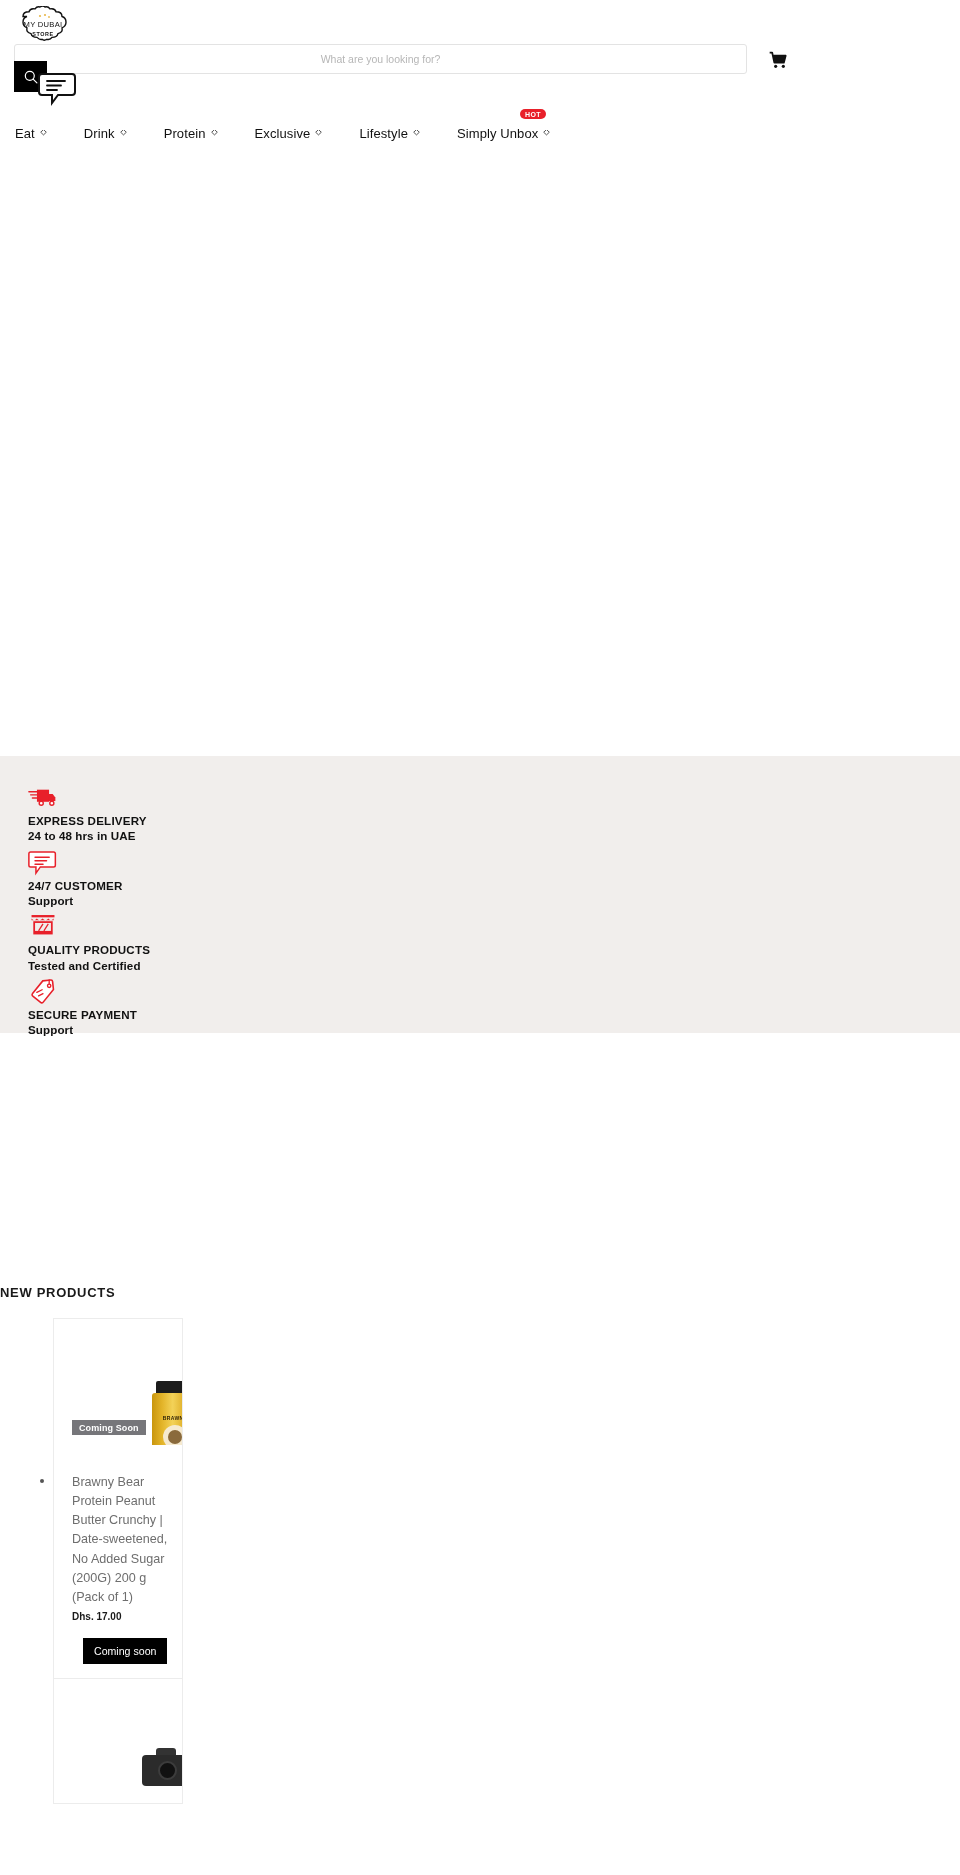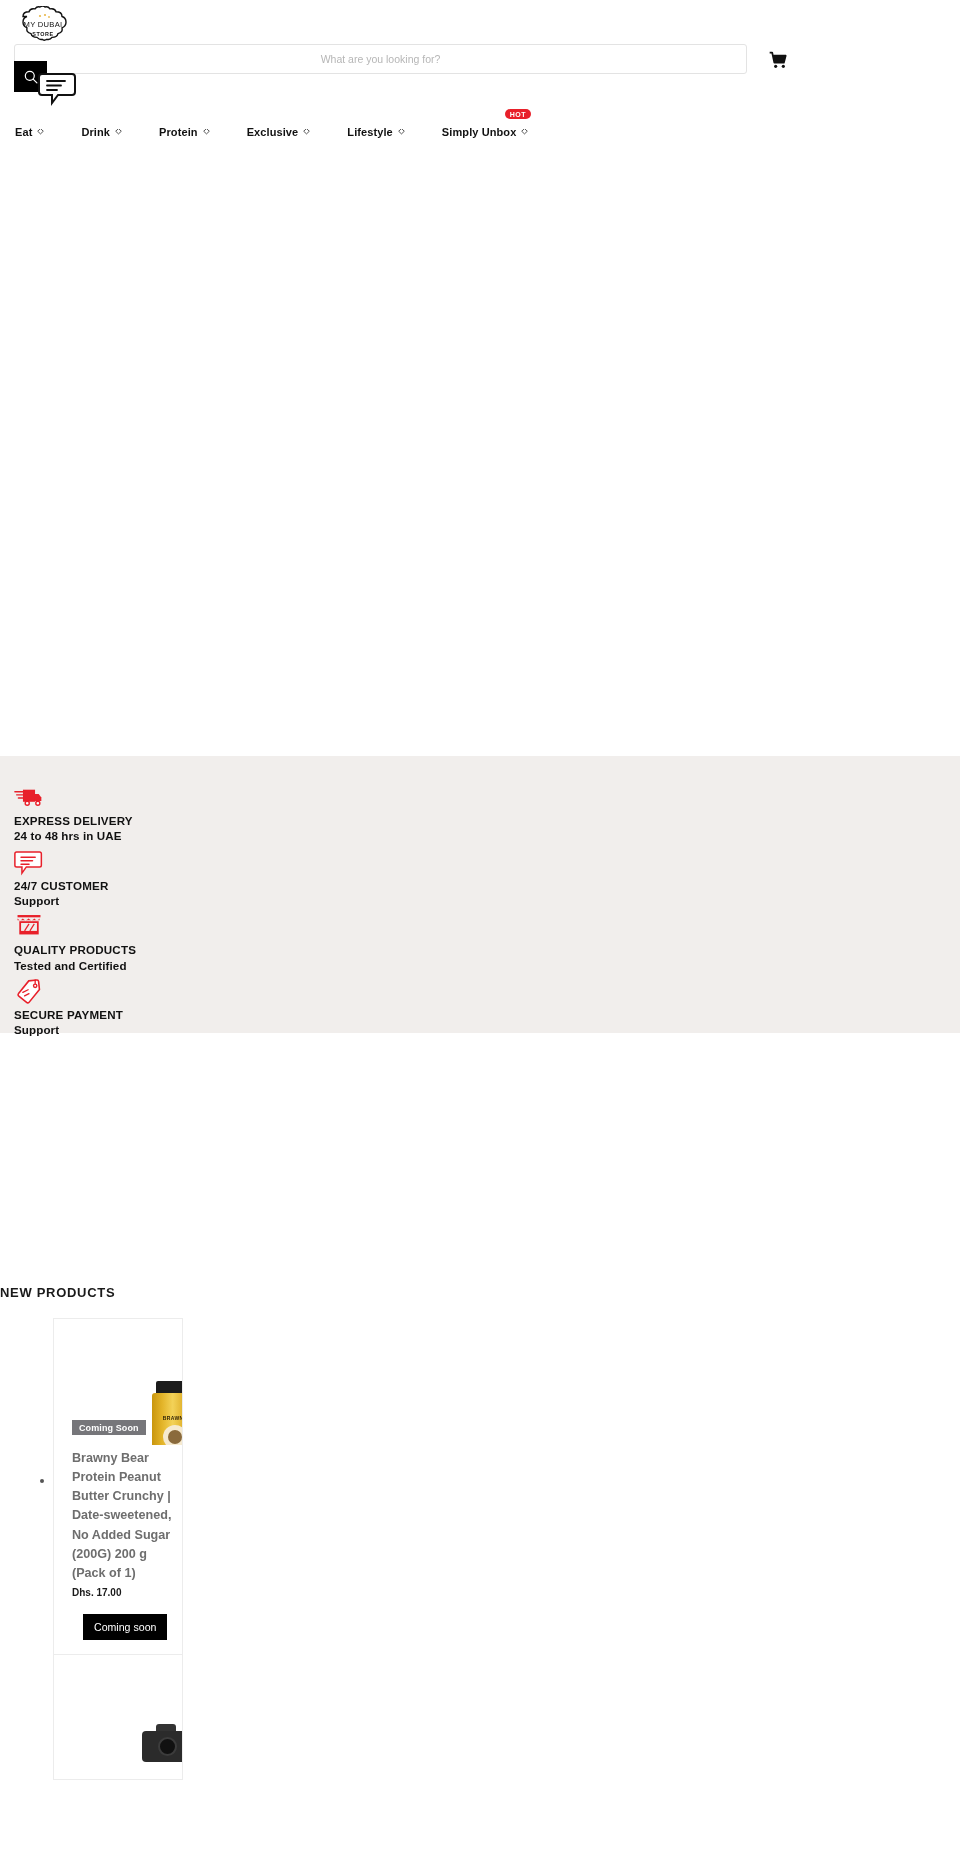--- a/index.html
+++ b/index.html
@@ -45,37 +45,37 @@
 
   .cart-icon { position:absolute; left:768px; top:50px; width:20px; height:20px; }
 
   
   .nav { position:absolute; left:0; top:126px; width:100%; height:26px; }
   .nav-list { display:flex; align-items:center; padding-left:15px; gap:0; }
   .nav-item {
     position:relative; display:flex; align-items:center; gap:5px;
     margin-right:37px; cursor:pointer; white-space:nowrap;
   }
-  .nav-label { font-size:11px; font-weight:700; color:#111; letter-spacing:.1px; }
+  .nav-label { font-size:13px; font-weight:400; color:#111; letter-spacing:.1px; }
   .chev { width:7px; height:7px; display:block; }
   .hot-badge {
     position:absolute; top:-17px; left:63px;
     background:#e8202a; color:#fff; font-size:7px; font-weight:700;
     padding:1.5px 5px; border-radius:8px; letter-spacing:.4px;
   }
 
   
   .hero { position:absolute; left:0; top:152px; width:960px; height:604px; background:#fff; }
 
   
   .trust {
     position:absolute; left:0; top:756px; width:960px; height:277px;
     background:#f1eeec; padding:28px 0 0 14px;
   }
-  .trust-item { margin-bottom:5px; }
+  .trust-item { margin-bottom:5px;margin-left:14px; }
   .trust-ico { width:30px; height:27px; display:block; margin-bottom:3px; }
   .trust-title { font-size:11.6px; font-weight:700; color:#111; letter-spacing:.2px; line-height:1.25; }
   .trust-sub { font-size:11.6px; font-weight:700; color:#111; letter-spacing:.1px; line-height:1.3; }
 
   
   .np-heading {
     position:absolute; left:0; top:1285px; width:920px; text-align:left;
     font-size:13px; font-weight:700; color:#1a1a1a; letter-spacing:.7px;
   }
 
@@ -111,21 +111,21 @@
     position:absolute; left:16px; top:37px; width:14px; height:14px;
     border-radius:50%; background:#8a6a3c;
   }
   .coming-badge {
     position:absolute; left:8px; top:101px;
     background:#76767a; color:#fff; font-size:9px; font-weight:700;
     padding:2.5px 7px; letter-spacing:.1px;
   }
   .prod-title {
     padding:4px 8px 0 8px; font-size:12.6px; color:#6e6e6e;
-    line-height:1.52; font-weight:700;
+    line-height:1.52; font-weight:400;margin-top:24px;
   }
   .prod-price {
     padding:4px 8px 0 8px; font-size:10px; font-weight:700; color:#1a1a1a;
   }
   .prod-btn-wrap { padding:16px 8px 14px 19px; }
   .prod-btn {
     background:#000; color:#fff; border:none; cursor:pointer;
     font-family:"Liberation Sans", sans-serif;
     font-size:10.6px; font-weight:400; padding:7px 11px;
   }

